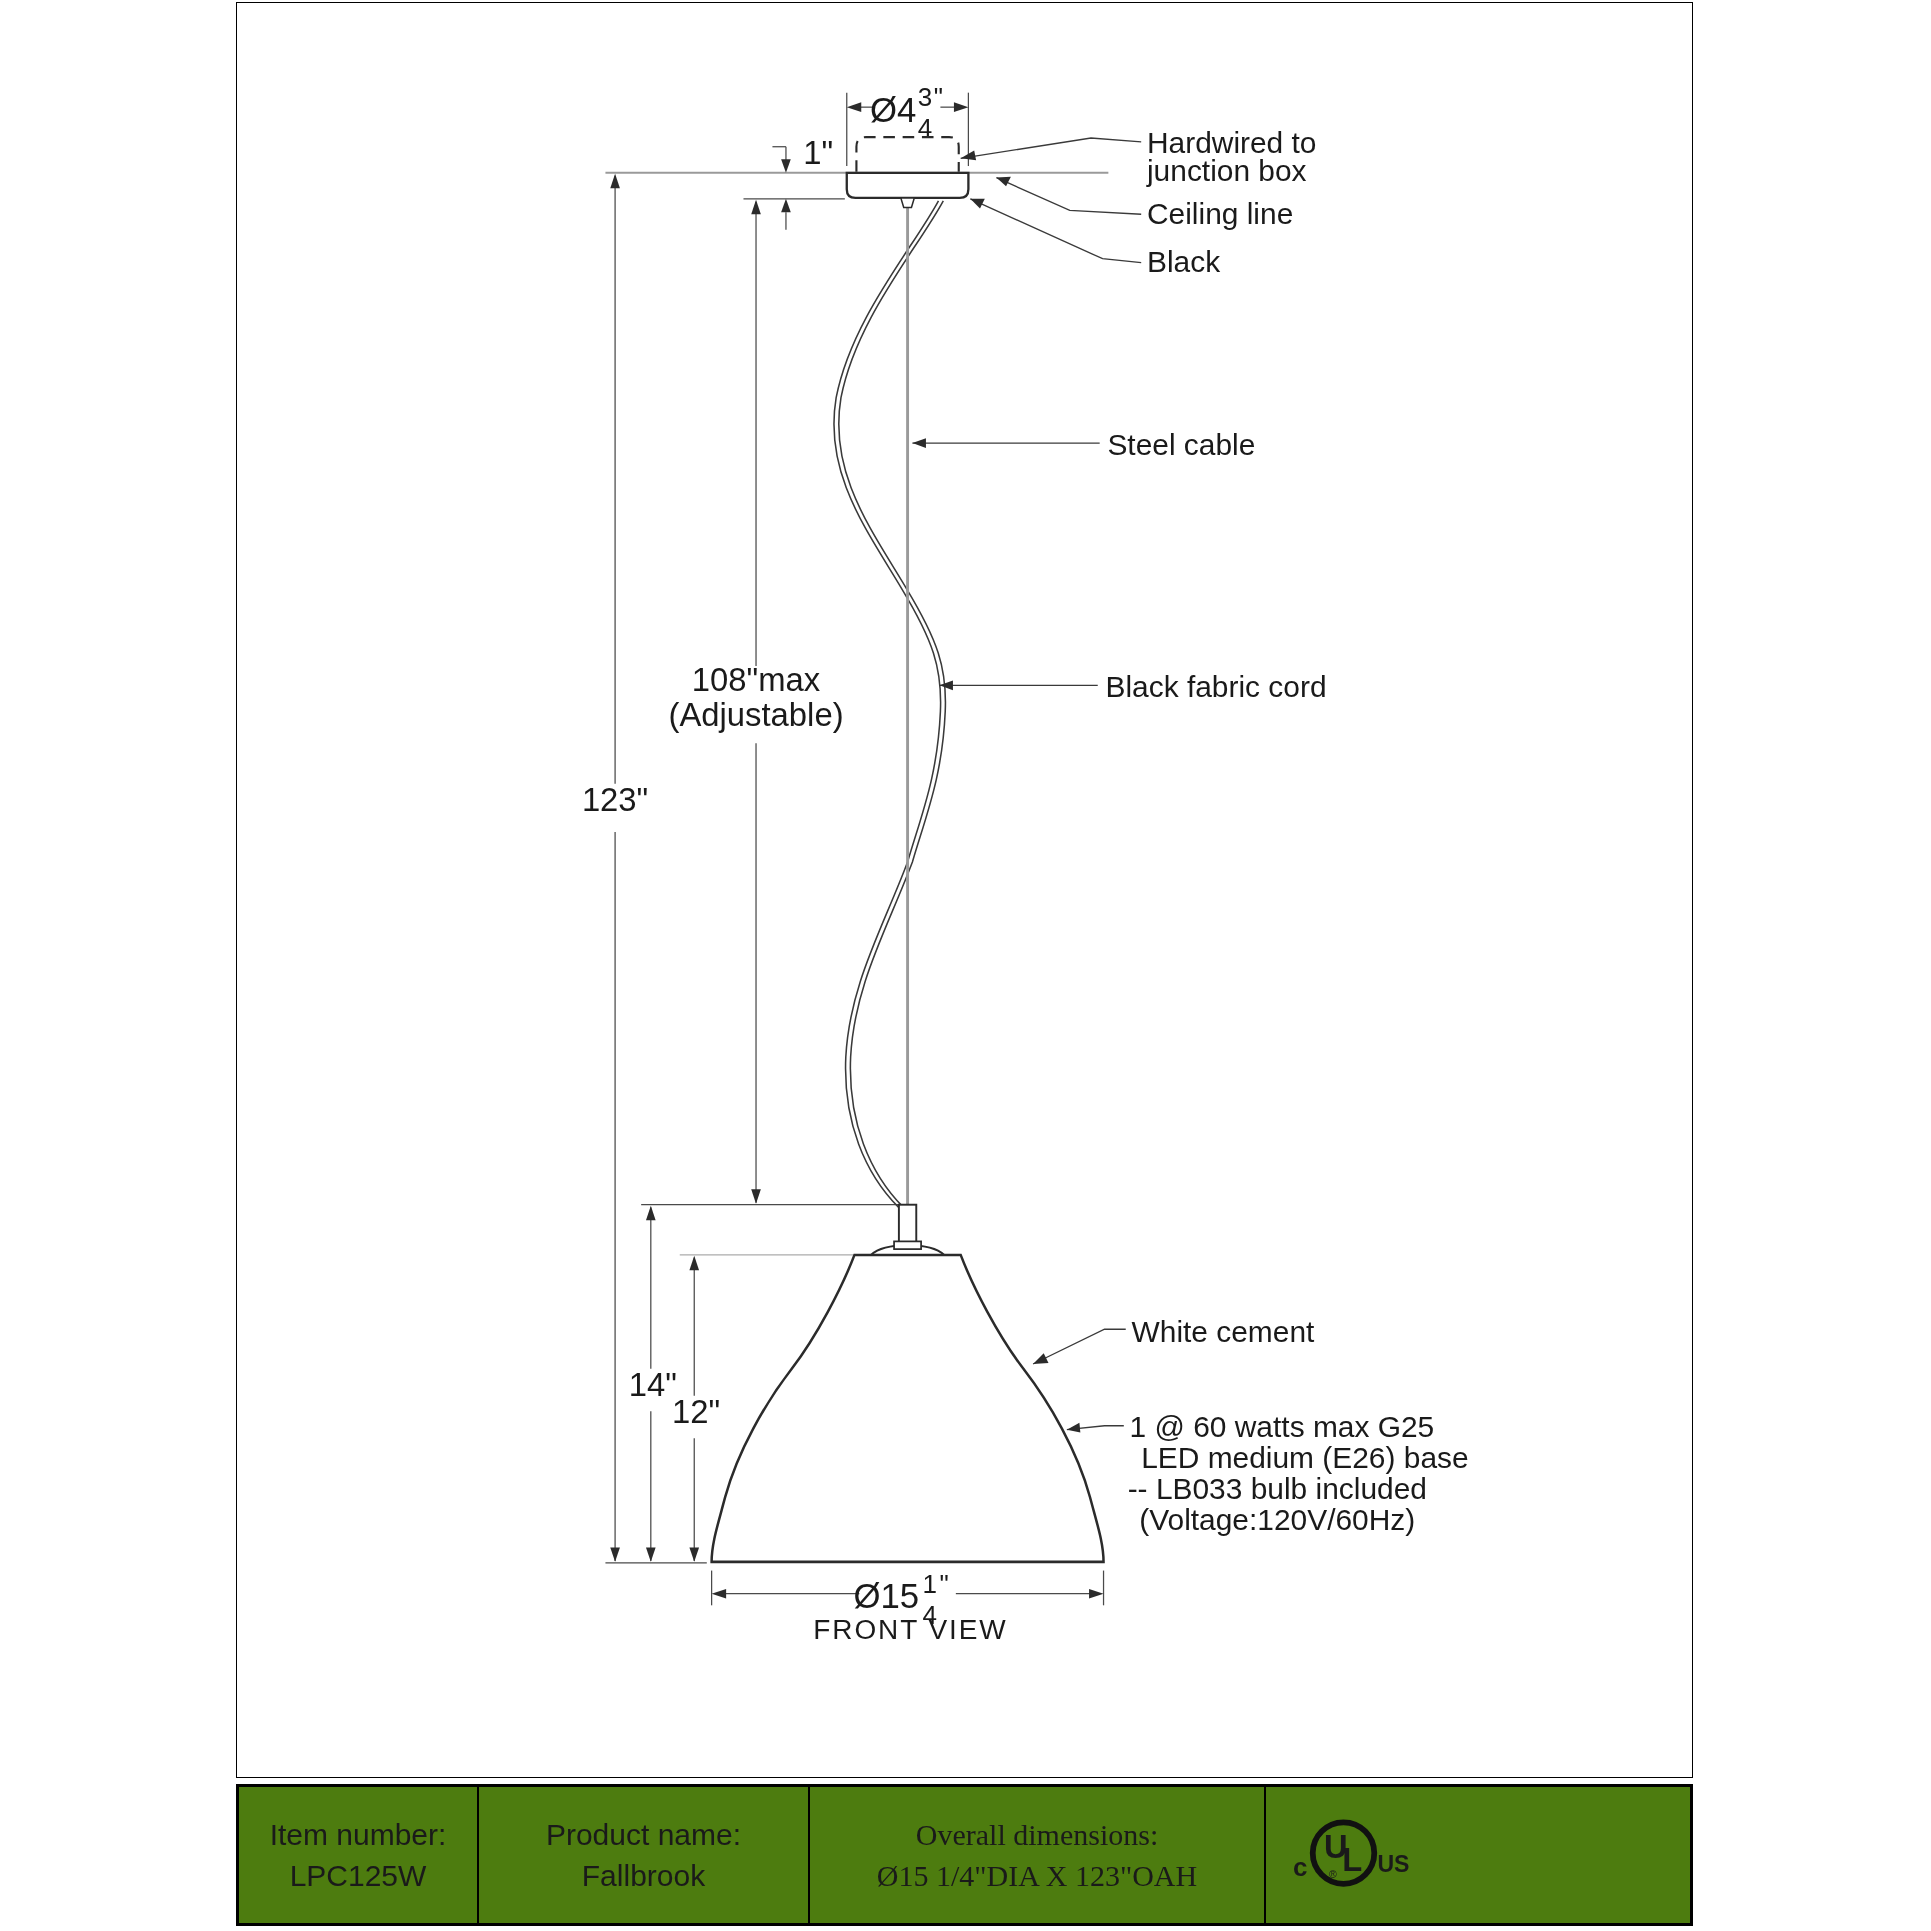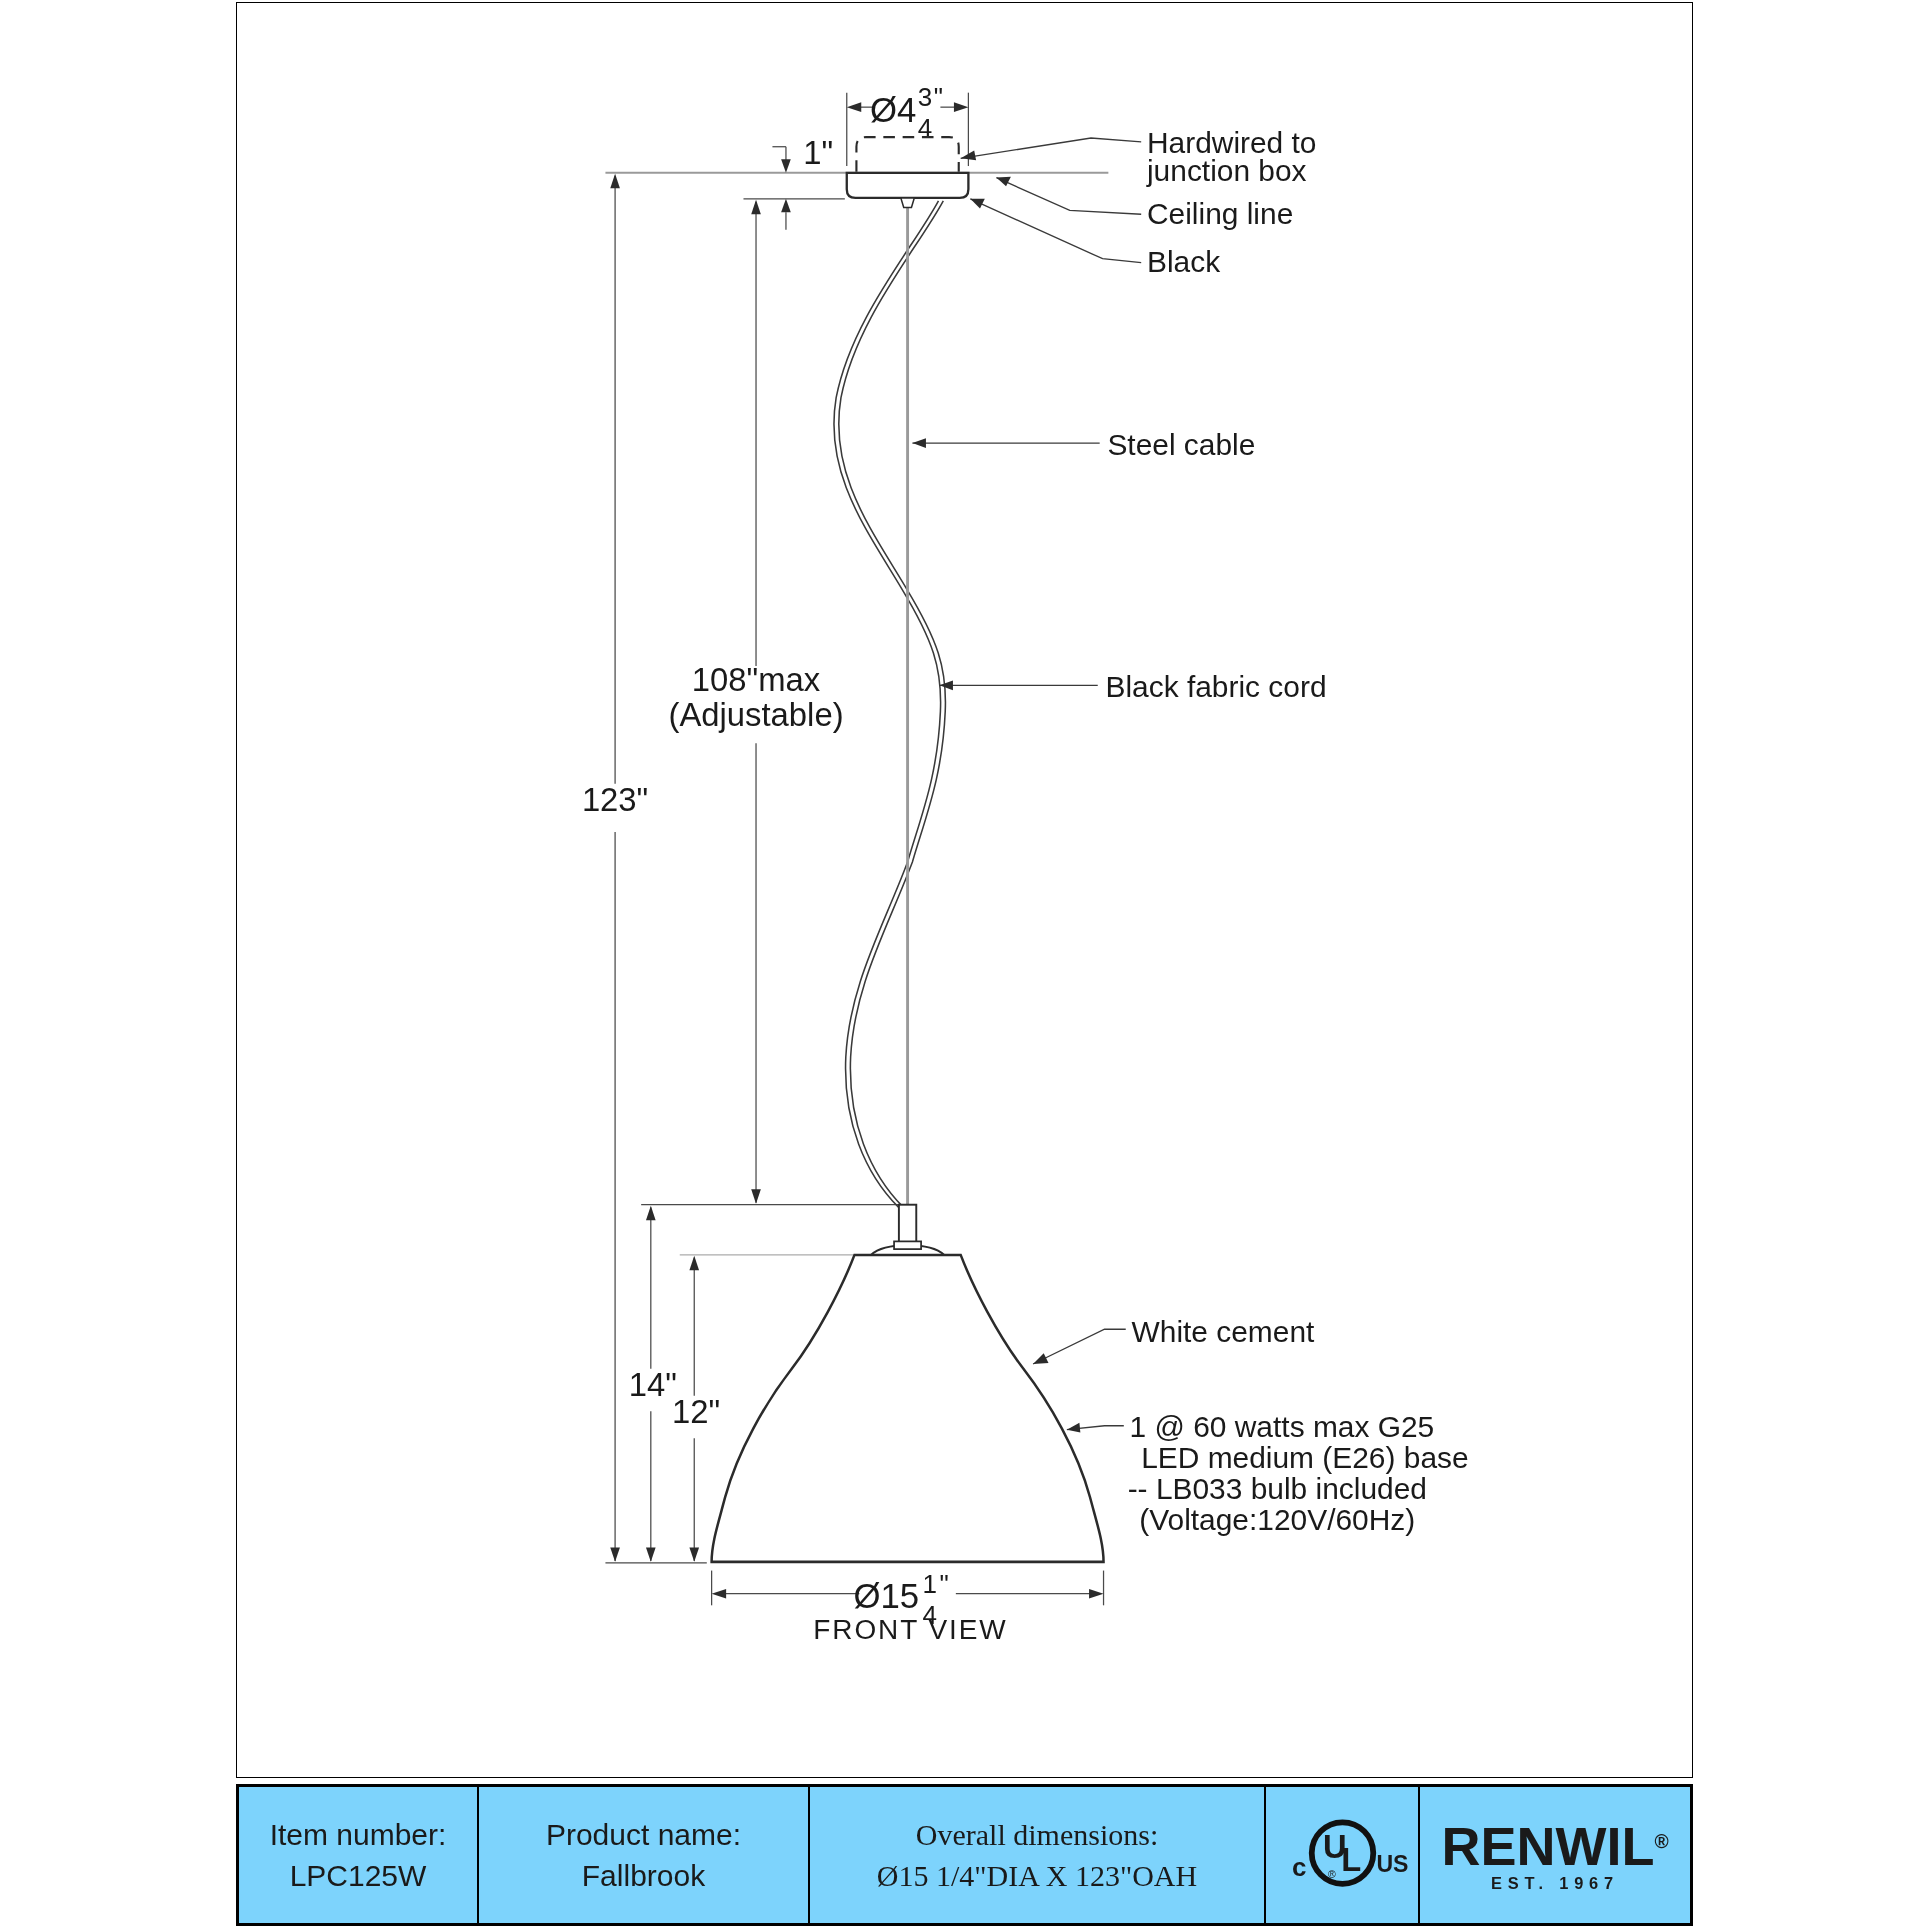--- a/index.html
+++ b/index.html
@@ -6,21 +6,21 @@
   .page{position:relative;width:1931px;height:1931px;background:#ffffff;overflow:hidden;
         font-family:"Liberation Sans", sans-serif;color:#1a1a1a;}
   svg text{font-family:"Liberation Sans", sans-serif;fill:#1a1a1a;}
   .lbl{font-size:31px;}
   .dim{font-size:34px;}
   .dimsm{font-size:27px;}
   .dimbig{font-size:36px;}
   .view{font-size:29px;letter-spacing:2px;}
   
   .tblock{position:absolute;left:236px;top:1784px;width:1457px;height:142px;
-          border:3.9px solid #000;box-sizing:border-box;display:flex;background:#7dd3fc;}
+          border:3.9px solid #000;box-sizing:border-box;display:flex;background:#4d7c0f;}
   .tcell{border-right:2.9px solid #000;display:flex;flex-direction:column;
          align-items:center;justify-content:center;box-sizing:border-box;}
   .tcell:last-child{border-right:none;}
   .tcell .l1,.tcell .l2{font-size:30px;line-height:41px;white-space:nowrap;}
   .c-item{width:240px;}
   .c-prod{width:331px;}
   .c-dims{width:456px;font-family:Liberation Serif, serif;}
   .c-ul{width:154px;}
   .c-brand{width:319px;flex:1;}
   .brand-name{font-size:54px;font-weight:bold;letter-spacing:0px;line-height:50px;white-space:nowrap;}
@@ -180,20 +180,16 @@
     <div class="tcell c-ul">
       <svg width="145" height="100" viewBox="0 0 150 104">
         <circle cx="75" cy="50" r="32" fill="none" stroke="#111" stroke-width="6"></circle>
         <text x="67" y="55" font-size="34" font-weight="bold" text-anchor="middle">U</text>
         <text x="84" y="69" font-size="34" font-weight="bold" text-anchor="middle">L</text>
         <text x="64" y="76" font-size="11" text-anchor="middle">®</text>
         <text x="30" y="74" font-size="27" font-weight="bold" text-anchor="middle">c</text>
         <text x="127" y="70" font-size="24" font-weight="bold" text-anchor="middle">US</text>
       </svg>
     </div>
-    <div class="tcell c-brand">
-      <div class="brand-name"><span>RENWIL</span><sup>®</sup></div>
-      <div class="brand-est">EST. 1967</div>
-    </div>
   </div>
 
 </div>
 
 
 </body></html>

